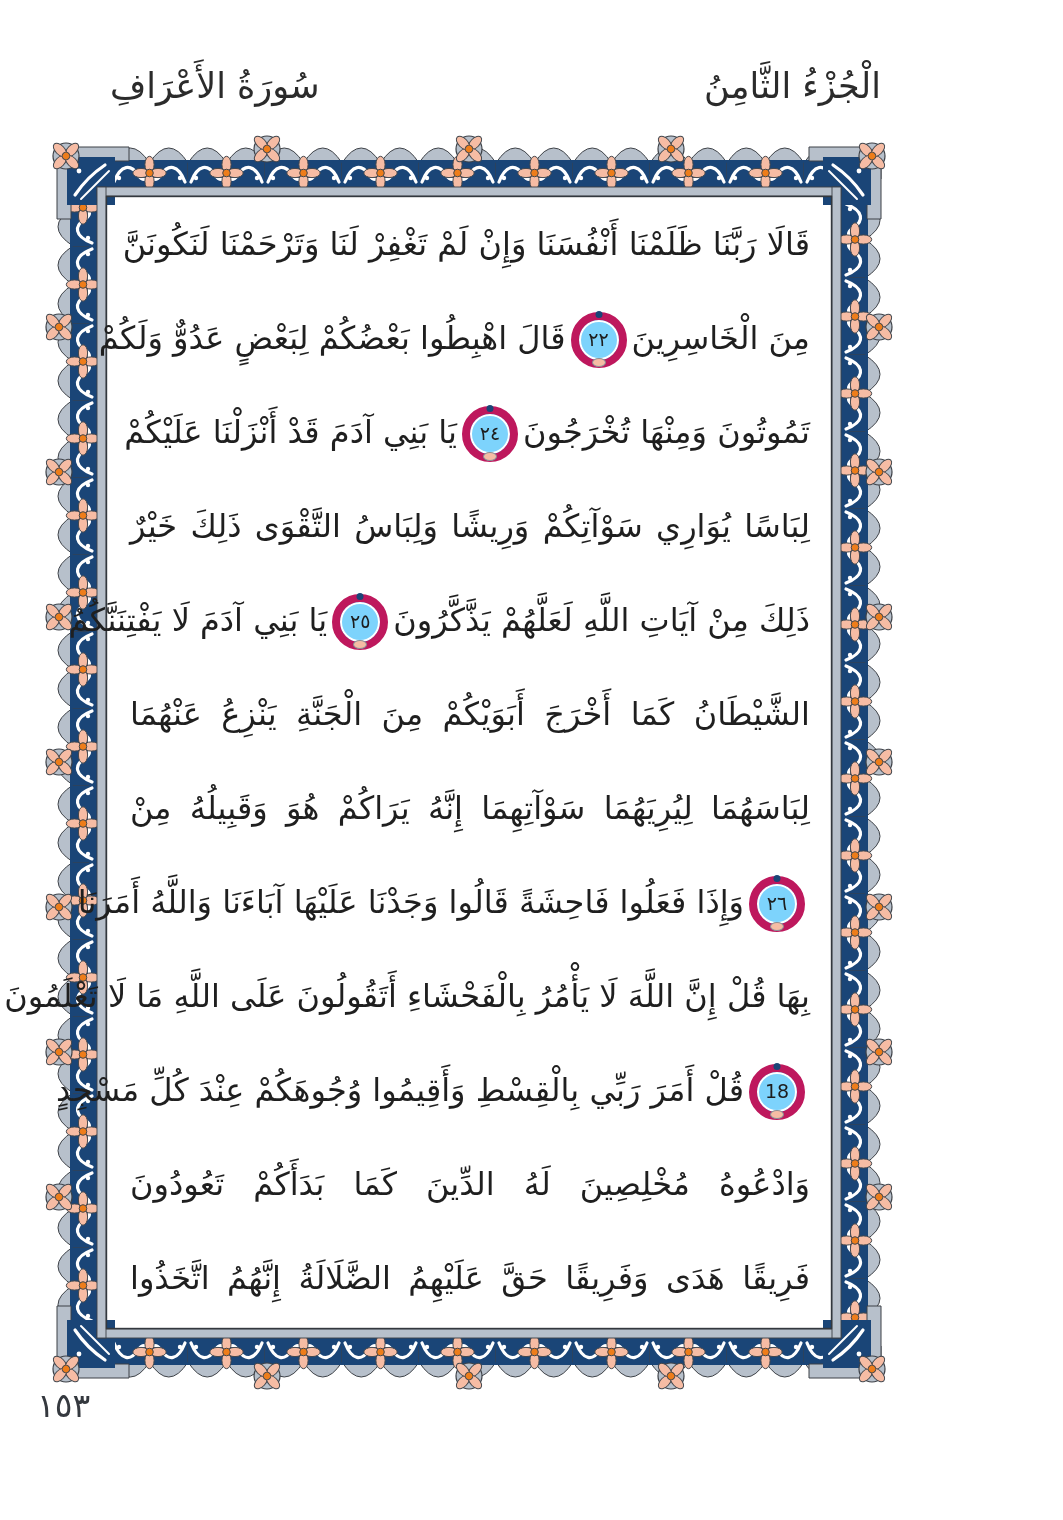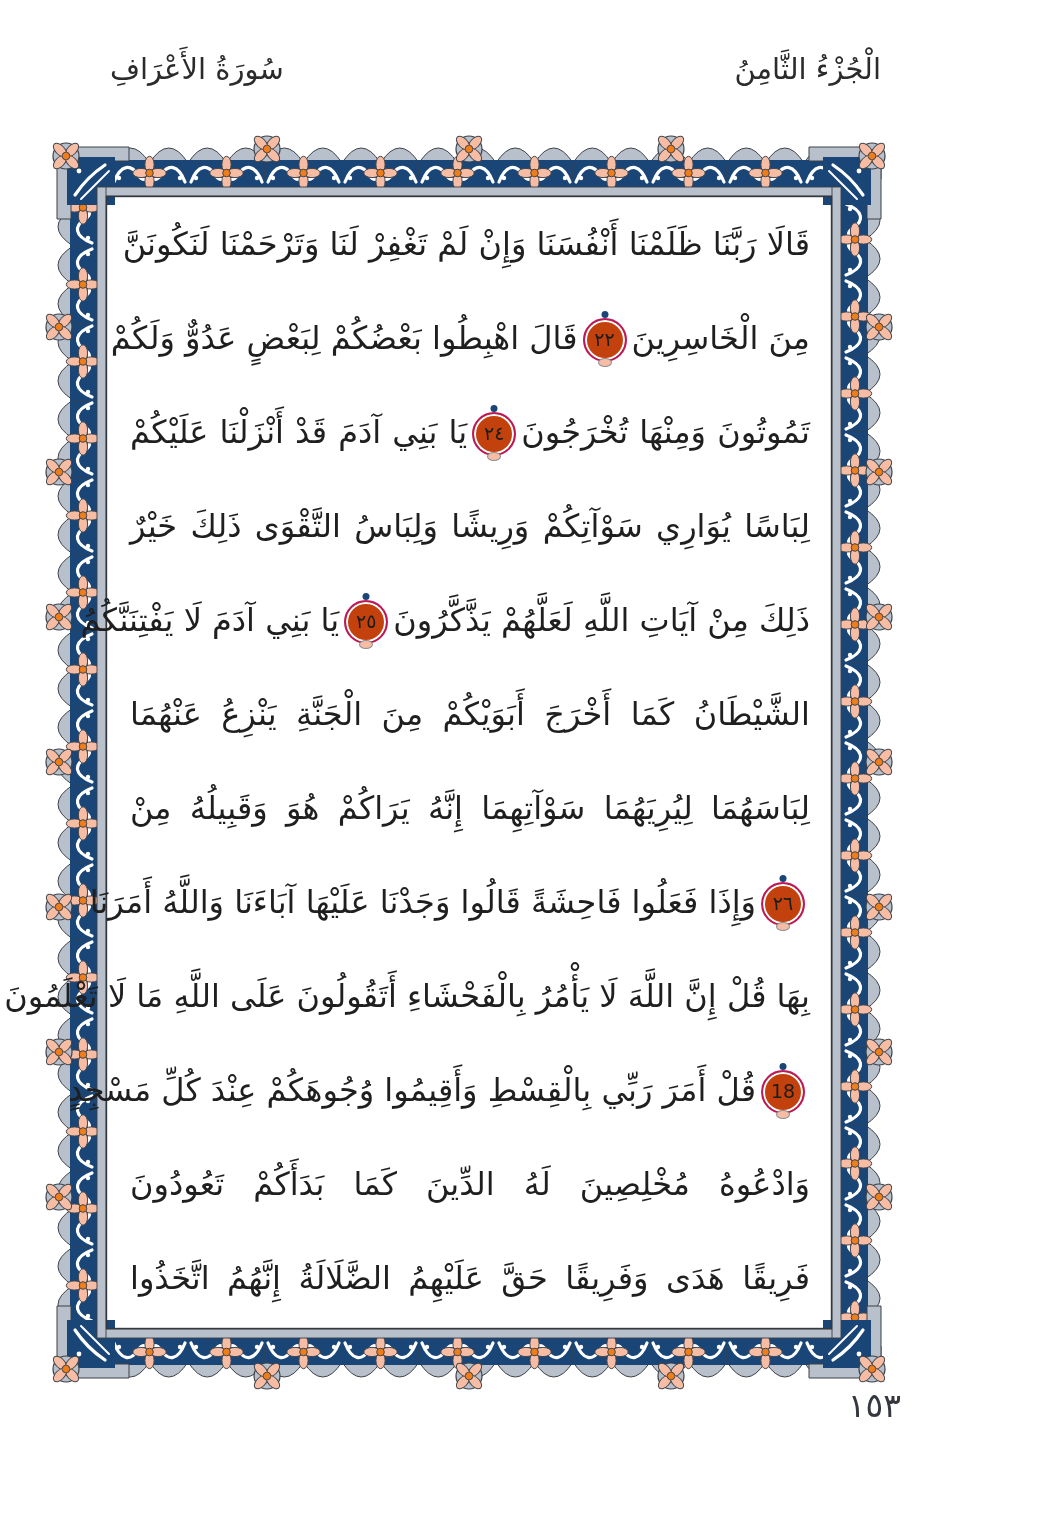--- a/index.html
+++ b/index.html
@@ -1,51 +1,51 @@
 <!DOCTYPE html>
 <html lang="ar"><head>
 <meta charset="utf-8">
 <style>
   html,body{margin:0;padding:0;background:#ffffff;}
   .page{
     position:relative;width:1063px;height:1520px;background:#ffffff;overflow:hidden;
     font-family:"DejaVu Sans", sans-serif;color:#242424;
   }
-  .hdr{position:absolute;top:52px;font-size:29px;color:#2b2b2b;white-space:nowrap;}
+  .hdr{position:absolute;top:66px;font-size:35px;color:#2b2b2b;white-space:nowrap;}
   .hdr-left{left:110px;}
   .hdr-right{right:182px;margin-left:28px;}
   .frame{position:absolute;left:37px;top:127px;}
   .text-block{
     position:absolute;left:130px;top:207px;width:680px;height:1128px;
     display:flex;flex-direction:column;
   }
   .qline{
     flex:1;direction:rtl;text-align:justify;text-align-last:justify;
     font-size:32px;line-height:75px;white-space:nowrap;overflow:visible;
     color:#1f1f1f;
   }
   .qtext{display:inline;}
   .ayah{
     display:inline-block;width:40px;height:40px;line-height:38px;
-    border-radius:50%;background:#c2410c;border:2px solid #be185d;
+    border-radius:50%;background:#7dd3fc;border:8px solid #be185d;
     box-shadow:inset 0 0 0 2px #ffffff;
     color:#1d1d1d;font-size:19px;text-align:center;vertical-align:middle;
     margin:0 5px;position:relative;text-align-last:center;
   }
   .ayah::before{
     content:"";position:absolute;top:-9px;left:50%;transform:translateX(-50%);
     width:7px;height:7px;border-radius:50%;background:#1a4577;
   }
   .ayah::after{
     content:"";position:absolute;bottom:-7px;left:50%;transform:translateX(-50%);
     width:12px;height:7px;border-radius:50%;background:#f6bca4;border:1px solid #8a8f96;
   }
   .pageno{
     position:absolute;left:37px;top:1386px;width:864px;
-    text-align:right;font-size:33px;color:#35393f;letter-spacing:2px;
+    text-align:left;font-size:33px;color:#35393f;letter-spacing:2px;
   }
 </style>
 </head>
 <body>
 
 <div class="page">
 
   <div class="hdr hdr-left" dir="rtl">سُورَةُ الأَعْرَافِ</div>
 
   <div class="hdr hdr-right" dir="rtl">الْجُزْءُ الثَّامِنُ</div>

